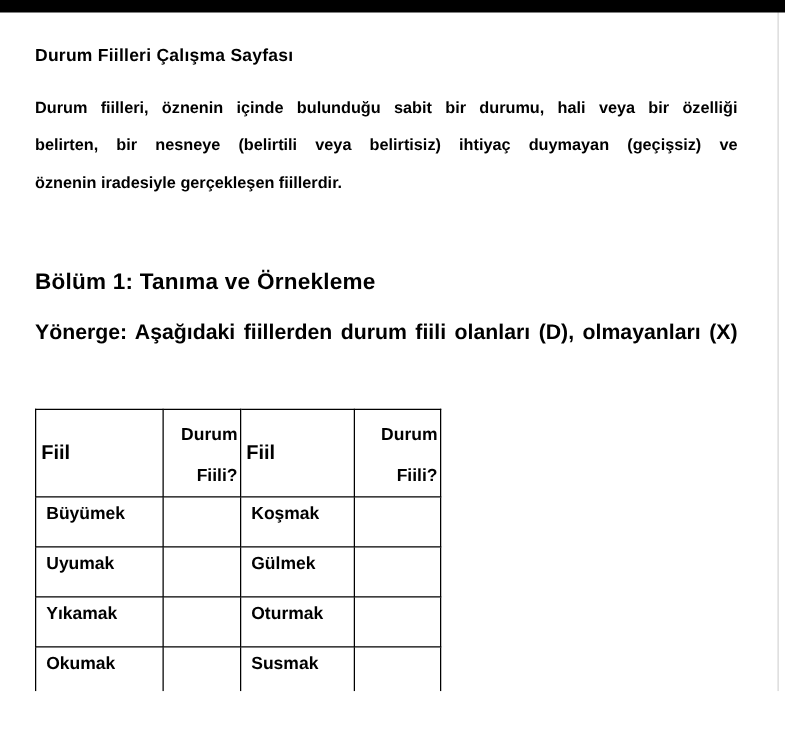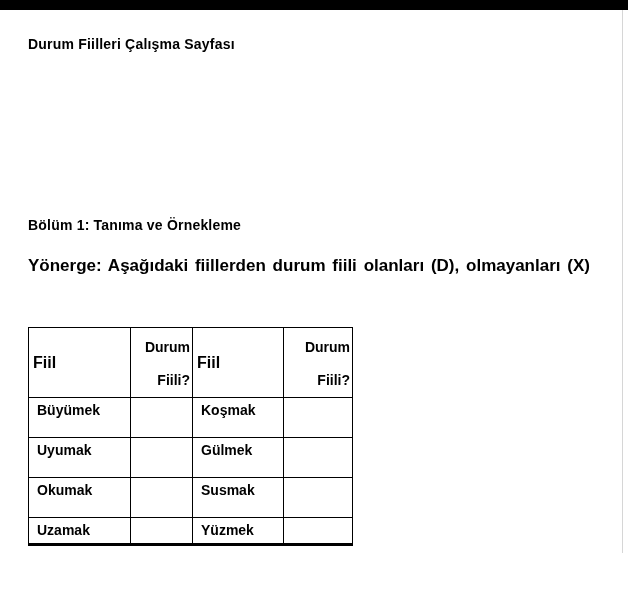--- a/index.html
+++ b/index.html
@@ -50,21 +50,21 @@
     overflow: hidden;
   }
   .justified {
     text-align: justify;
     text-align-last: justify;
   }
   .section-heading {
     position: absolute;
     left: 28px; top: 217px;
     width: 562px;
-    font-size: 14px;
+    font-size: 18px;
     line-height: 16px;
     letter-spacing: 0.2px;
     white-space: nowrap;
   }
   .instruction {
     position: absolute;
     left: 28px; top: 251px;
     width: 562px;
     font-size: 17px;
   }
@@ -110,20 +110,25 @@
 </head>
 <body>
 
 <div class="page">
 
   <div class="top-bar"></div>
   <div class="right-edge-line"></div>
 
   <div class="doc-title">Durum Fiilleri Çalışma Sayfası</div>
 
+  <div class="intro">
+    <div class="line justified">Durum fiilleri, öznenin içinde bulunduğu sabit bir durumu, hali veya bir özelliği</div>
+    <div class="line justified">belirten, bir nesneye (belirtili veya belirtisiz) ihtiyaç duymayan (geçişsiz) ve</div>
+    <div class="line">öznenin iradesiyle gerçekleşen fiillerdir.</div>
+  </div>
 
   <div class="section-heading">Bölüm 1: Tanıma ve Örnekleme</div>
 
   <div class="instruction">
     <div class="line justified">Yönerge: Aşağıdaki fiillerden durum fiili olanları (D), olmayanları (X) olarak</div>
   </div>
 
   <table class="worksheet-table">
     <colgroup>
       <col class="c1">
@@ -144,20 +149,26 @@
         <td>Koşmak</td>
         <td></td>
       </tr>
       <tr class="data-row">
         <td>Uyumak</td>
         <td></td>
         <td>Gülmek</td>
         <td></td>
       </tr>
       <tr class="data-row">
+        <td>Yıkamak</td>
+        <td></td>
+        <td>Oturmak</td>
+        <td></td>
+      </tr>
+      <tr class="data-row">
         <td>Okumak</td>
         <td></td>
         <td>Susmak</td>
         <td></td>
       </tr>
       <tr class="data-row-last">
         <td>Uzamak</td>
         <td></td>
         <td>Yüzmek</td>
         <td></td>

